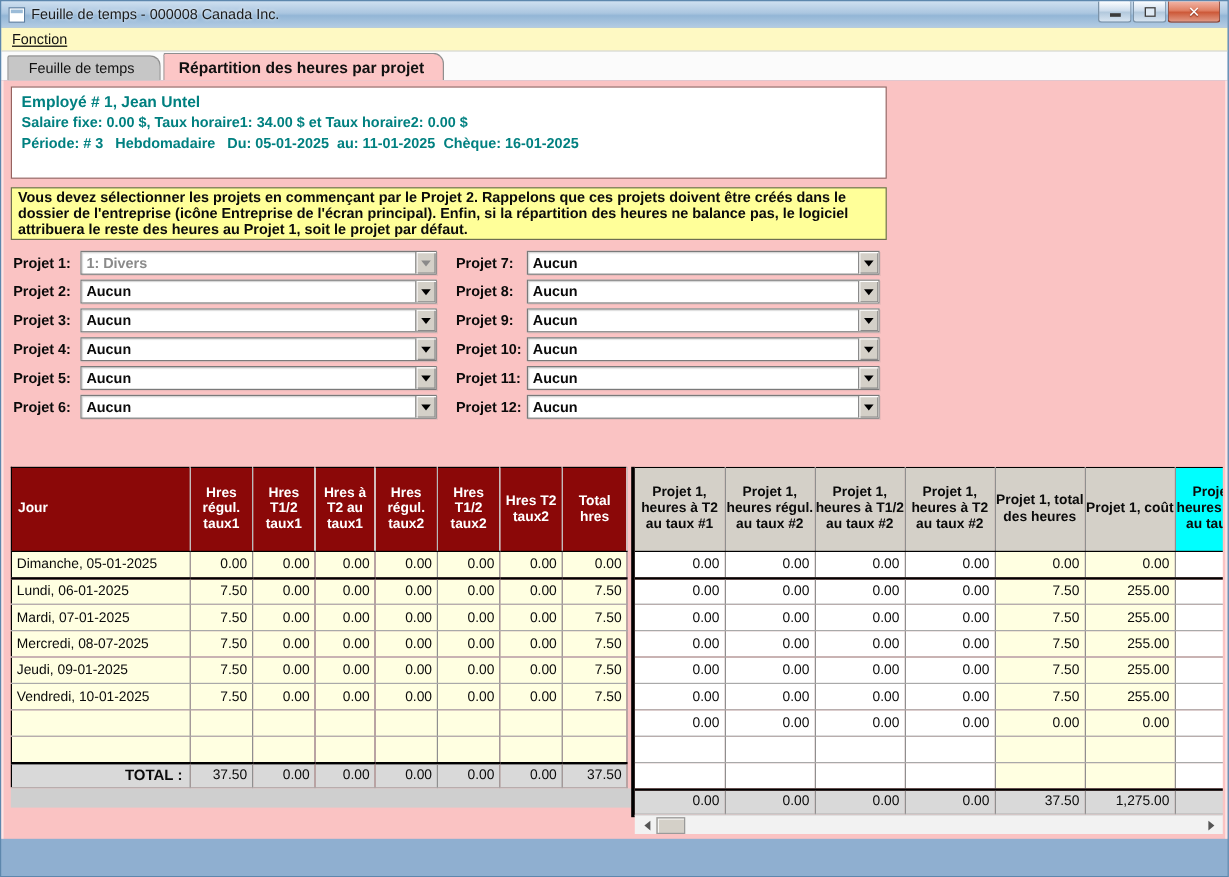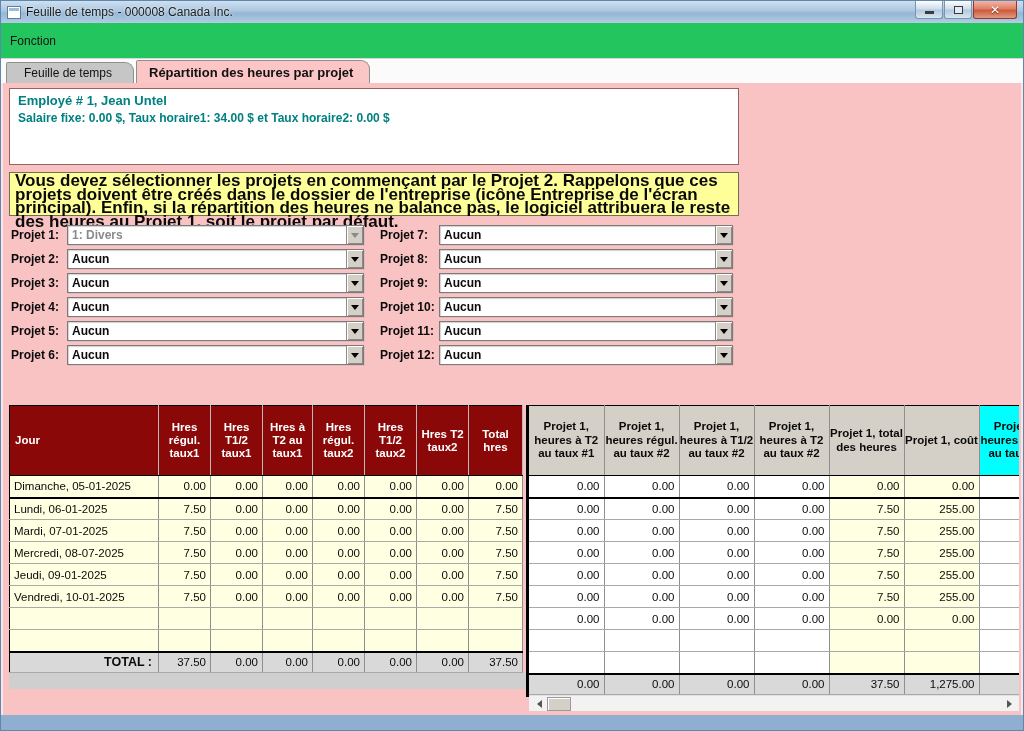--- a/index.html
+++ b/index.html
@@ -14,35 +14,35 @@
   .win-controls { position:absolute; right:6px; top:0; display:flex; }
   .win-btn { width:28px; height:18px; border:1px solid #7c93a8; border-top:none; border-radius:0 0 3px 3px; background:linear-gradient(180deg,#fdfeff,#cfdeed 45%,#b3c9dd 55%,#d8e5f1); display:flex; align-items:center; justify-content:center; margin-left:1px; }
   .win-btn.close { width:44px; background:linear-gradient(180deg,#f2b5a7,#e08064 45%,#cd5a3a 55%,#e29984); border-color:#8e3b28; }
   .glyph-min { width:9px; height:3px; background:#3b3b3b; margin-top:6px; }
   .glyph-restore { width:9px; height:8px; position:relative; }
   .glyph-restore::before { content:""; position:absolute; right:0; top:0; width:7px; height:6px; border:1px solid #3b3b3b; }
   .glyph-restore::after { content:""; position:absolute; left:0; bottom:0; width:7px; height:6px; border:1px solid #3b3b3b; background:#dfeaf4; }
   .glyph-close { color:#fff; font-size:12px; font-weight:bold; line-height:16px; text-shadow:0 1px 1px #7c2413; }
 
   
-  .menubar { height:36px; background:#22c55e; border-bottom:1px solid #d6d6d6; display:flex; align-items:center; }
+  .menubar { height:20px; background:#fef9c3; border-bottom:1px solid #d6d6d6; display:flex; align-items:center;text-decoration:underline; }
   .menu-item { font-size:12px; color:#111; padding:2px 9px; }
   .tabstrip { height:24px; background:#fbfbfb; display:flex; align-items:flex-end; padding-left:5px; }
   .tab { height:21px; display:flex; align-items:center; padding:0 16px 0 12px; font-size:12px; color:#111; border:1px solid #8f8f8f; border-bottom:none; border-radius:2px 9px 0 0; margin-right:2px; }
   .tab.inactive { background:#c6c6c6; width:128px; justify-content:center; }
   .tab.active { background:#fcc6c6; font-weight:bold; font-size:13px; height:23px; }
 
   
   .content { height:632px; background:#fac3c3; padding:5px 4px 0 4px; box-shadow:inset 2px 0 0 rgba(255,255,255,.55), inset -2px 0 0 rgba(255,255,255,.55); overflow:hidden; }
 
   .employee-box { width:730px; height:77px; background:#fff; border:1px solid #97625f; margin-left:4px; padding:4px 8px; color:#008080; }
   .employee-box .l1 { font-size:13px; font-weight:bold; margin-bottom:3px; }
   .employee-box .l2,.employee-box .l3 { font-size:12px; font-weight:bold; margin-bottom:3px; white-space:pre-wrap; }
 
-  .notice-box { width:730px; height:44px; background:#ffff99; border:1px solid #6f6f52; margin:7px 0 0 4px; padding:1px 5px; font-size:17px; font-weight:bold; color:#0a0a0a; line-height:13.5px; }
+  .notice-box { width:730px; height:44px; background:#ffff99; border:1px solid #6f6f52; margin:7px 0 0 4px; padding:1px 5px; font-size:12px; font-weight:bold; color:#0a0a0a; line-height:13.5px; }
 
   .projects { margin:7px 0 0 0; }
   .proj-row { display:flex; align-items:center; height:24px; }
   .proj-cell { display:flex; align-items:center; }
   .proj-label { width:62px; font-size:12px; font-weight:bold; color:#0a0a0a; padding-left:6px; white-space:nowrap; }
   .combo { width:297px; height:20px; background:#fff; border:1px solid #7a7a7a; box-shadow:1px 1px 0 #e9b9b9, inset 1px 1px 1px rgba(0,0,0,.18); display:flex; align-items:center; justify-content:space-between; }
   .proj-cell.right { margin-left:10px; }
   .proj-cell.right .proj-label { width:65px; }
   .proj-cell.right .combo { width:294px; }
   .combo .val { font-size:12px; font-weight:bold; color:#0a0a0a; padding-left:4px; white-space:nowrap; overflow:hidden; }
@@ -113,20 +113,21 @@
 
   <div class="tabstrip">
     <div class="tab inactive">Feuille de temps</div>
     <div class="tab active">Répartition des heures par projet</div>
   </div>
 
   <div class="content">
     <div class="employee-box">
       <div class="l1">Employé # 1, Jean Untel</div>
       <div class="l2">Salaire fixe: 0.00 $, Taux horaire1: 34.00 $ et Taux horaire2: 0.00 $</div>
+      <div class="l3">Période: # 3   Hebdomadaire   Du: 05-01-2025  au: 11-01-2025  Chèque: 16-01-2025</div>
     </div>
 
     <div class="notice-box">Vous devez sélectionner les projets en commençant par le Projet 2. Rappelons que ces projets doivent être créés dans le dossier de l'entreprise (icône Entreprise de l'écran principal). Enfin, si la répartition des heures ne balance pas, le logiciel attribuera le reste des heures au Projet 1, soit le projet par défaut.</div>
 
     <div class="projects">
         <div class="proj-row">
           <div class="proj-cell">
             <span class="proj-label">Projet 1:</span>
             <div class="combo disabled">
               <span class="val">1: Divers</span>

